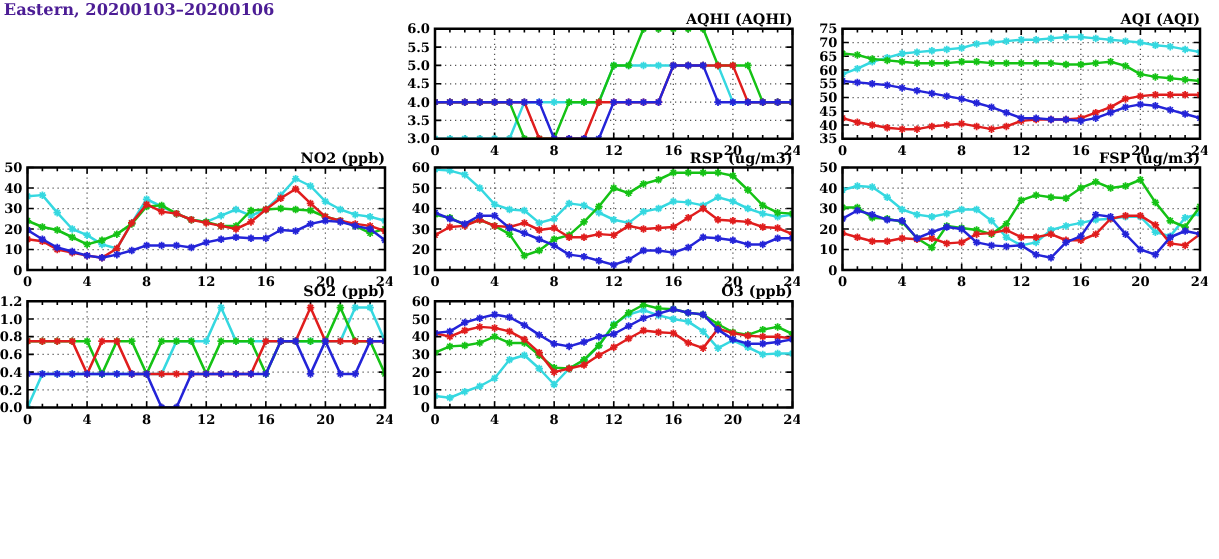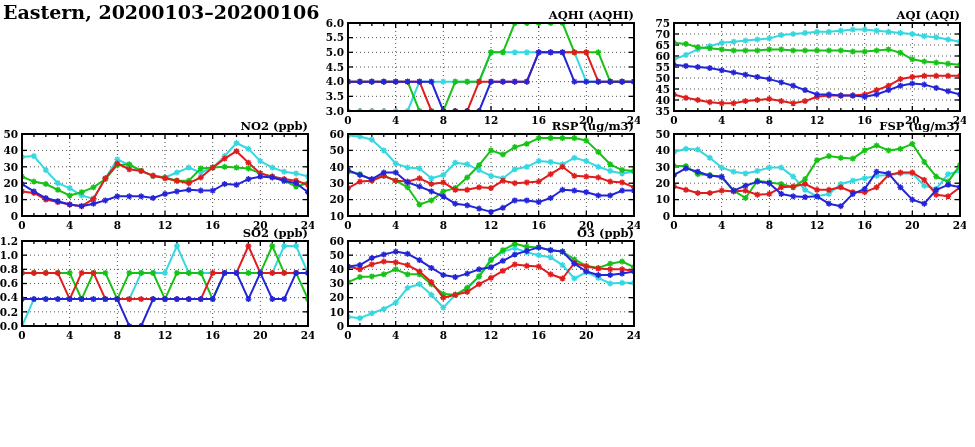--- a/index.html
+++ b/index.html
@@ -1,18 +1,18 @@
 <!DOCTYPE html>
 <html><head>
 <meta charset="utf-8">
 <style>
   html,body{margin:0;padding:0;background:#fff;}
   #screen{position:relative;width:975px;height:447px;background:#ffffff;overflow:hidden;
           font-family:"DejaVu Serif",serif;}
-  #page-title{position:absolute;left:3px;top:1px;font-size:19px;font-weight:bold;color:#000000;
+  #page-title{position:absolute;left:3px;top:1px;font-size:13px;font-weight:bold;color:#4c1d95;
               letter-spacing:0px;white-space:nowrap;}
   .chart{position:absolute;}
   .chart svg{display:block;}
   .chart text{font-family:"DejaVu Serif",serif;font-size:10.5px;font-weight:bold;fill:#000;}
   .chart text.chart-title{font-size:11.5px;}
 </style>
 </head>
 <body>
 
 <div id="screen">

